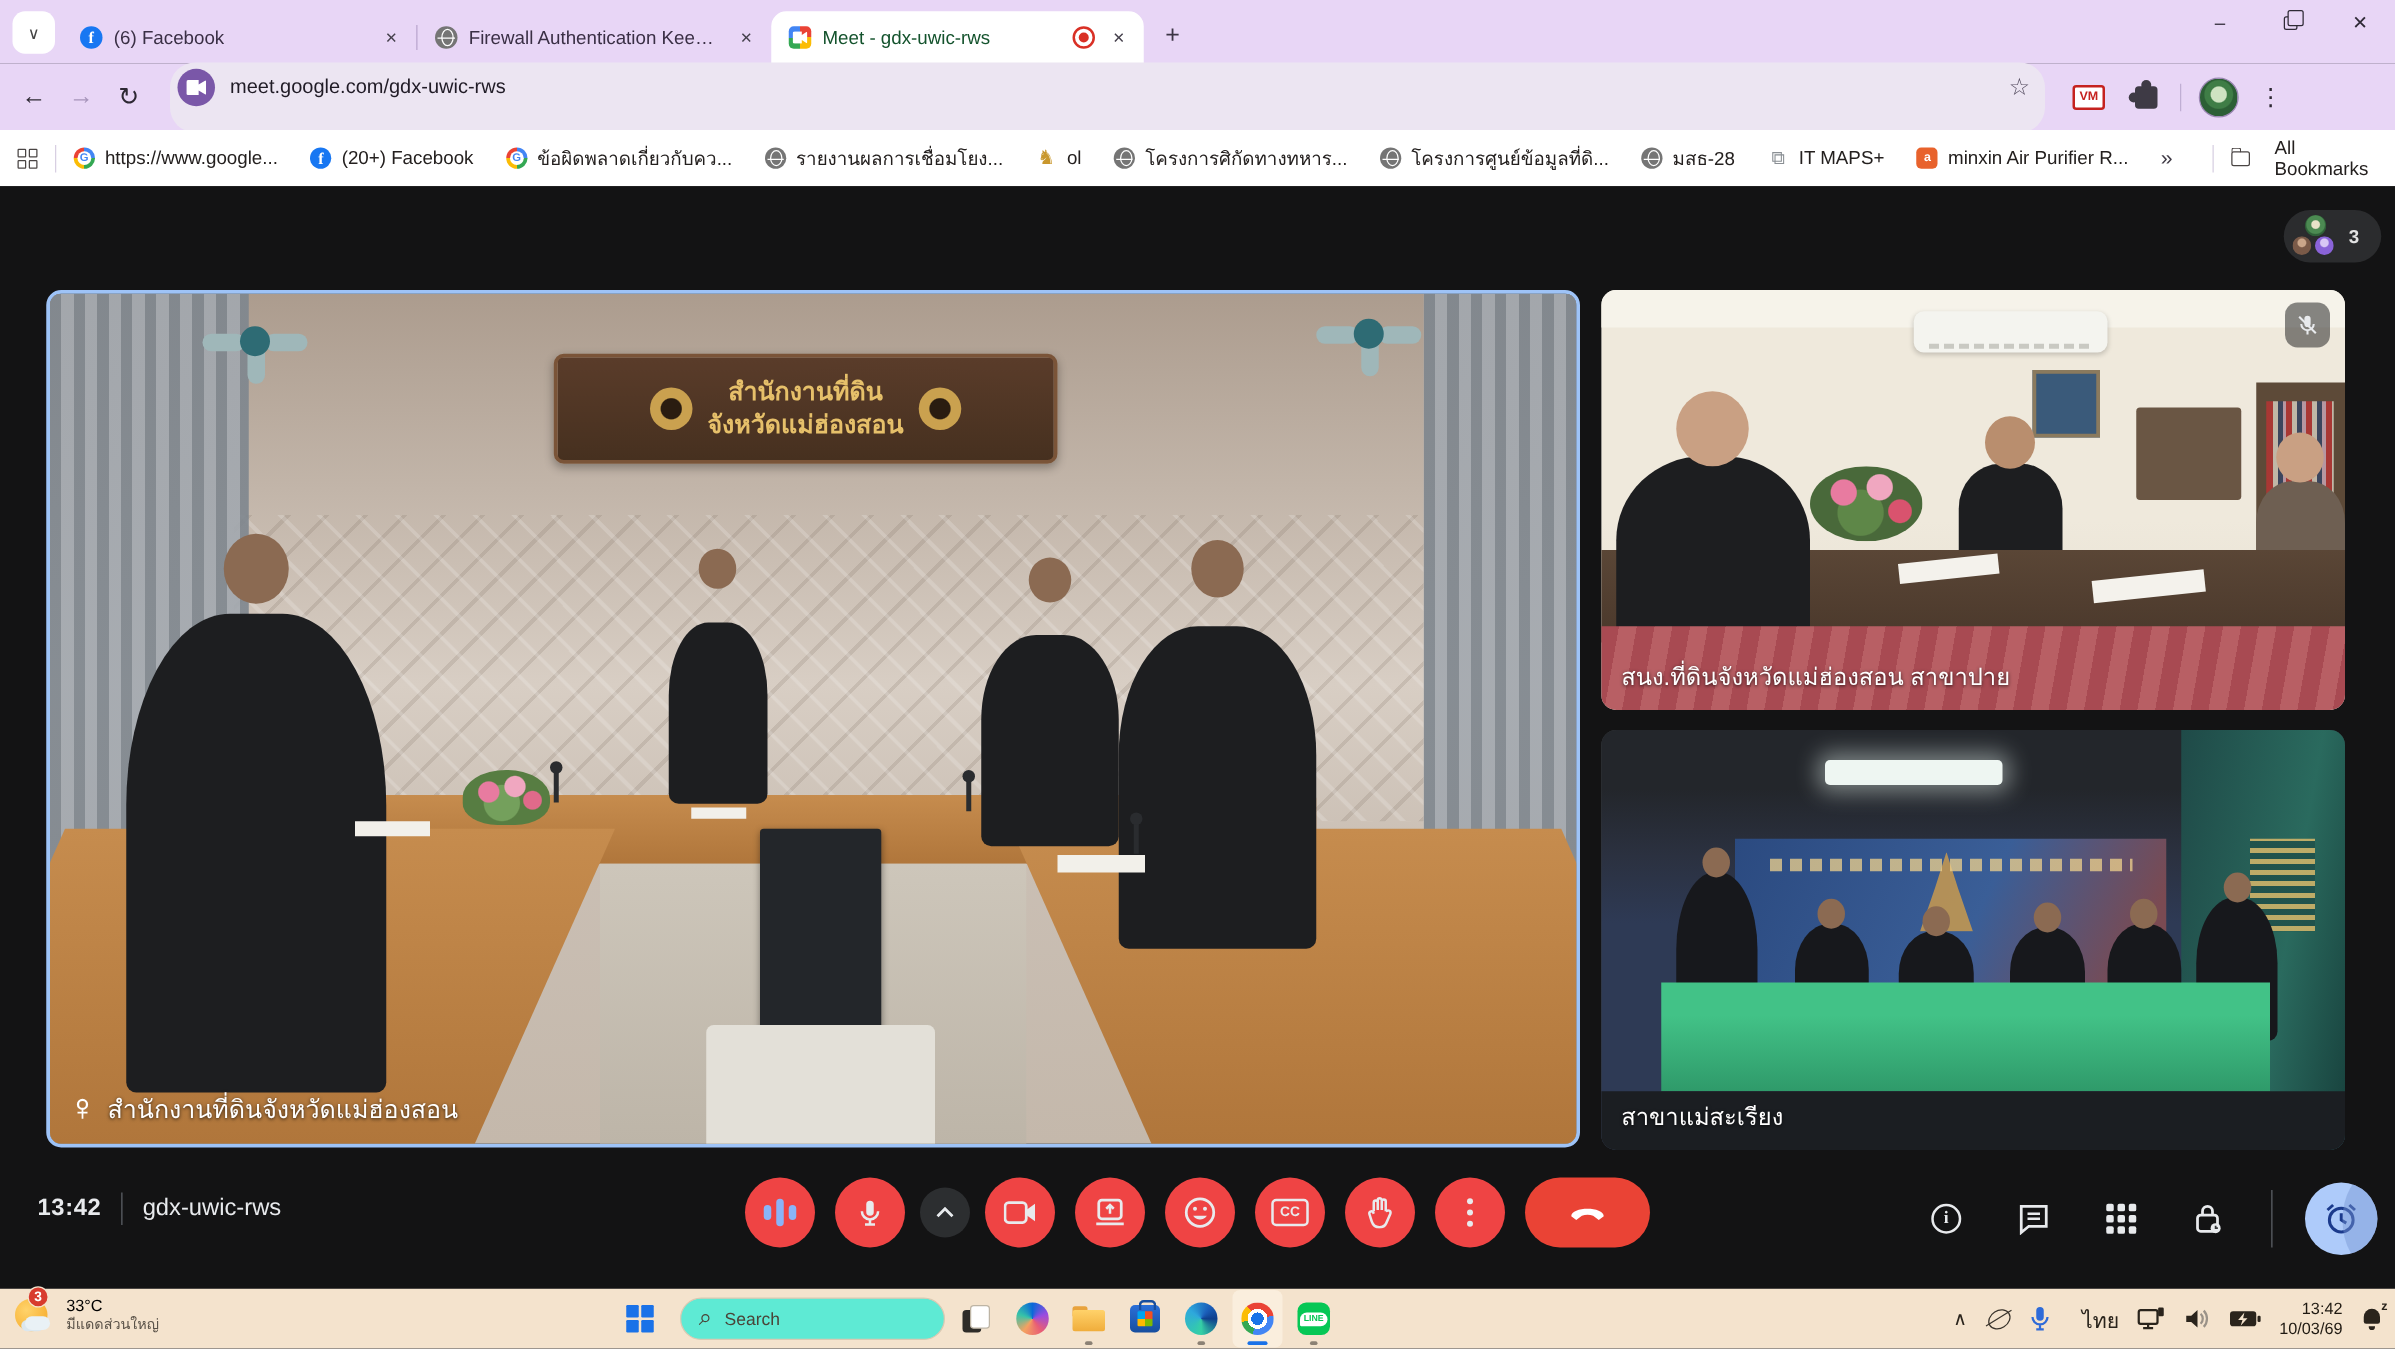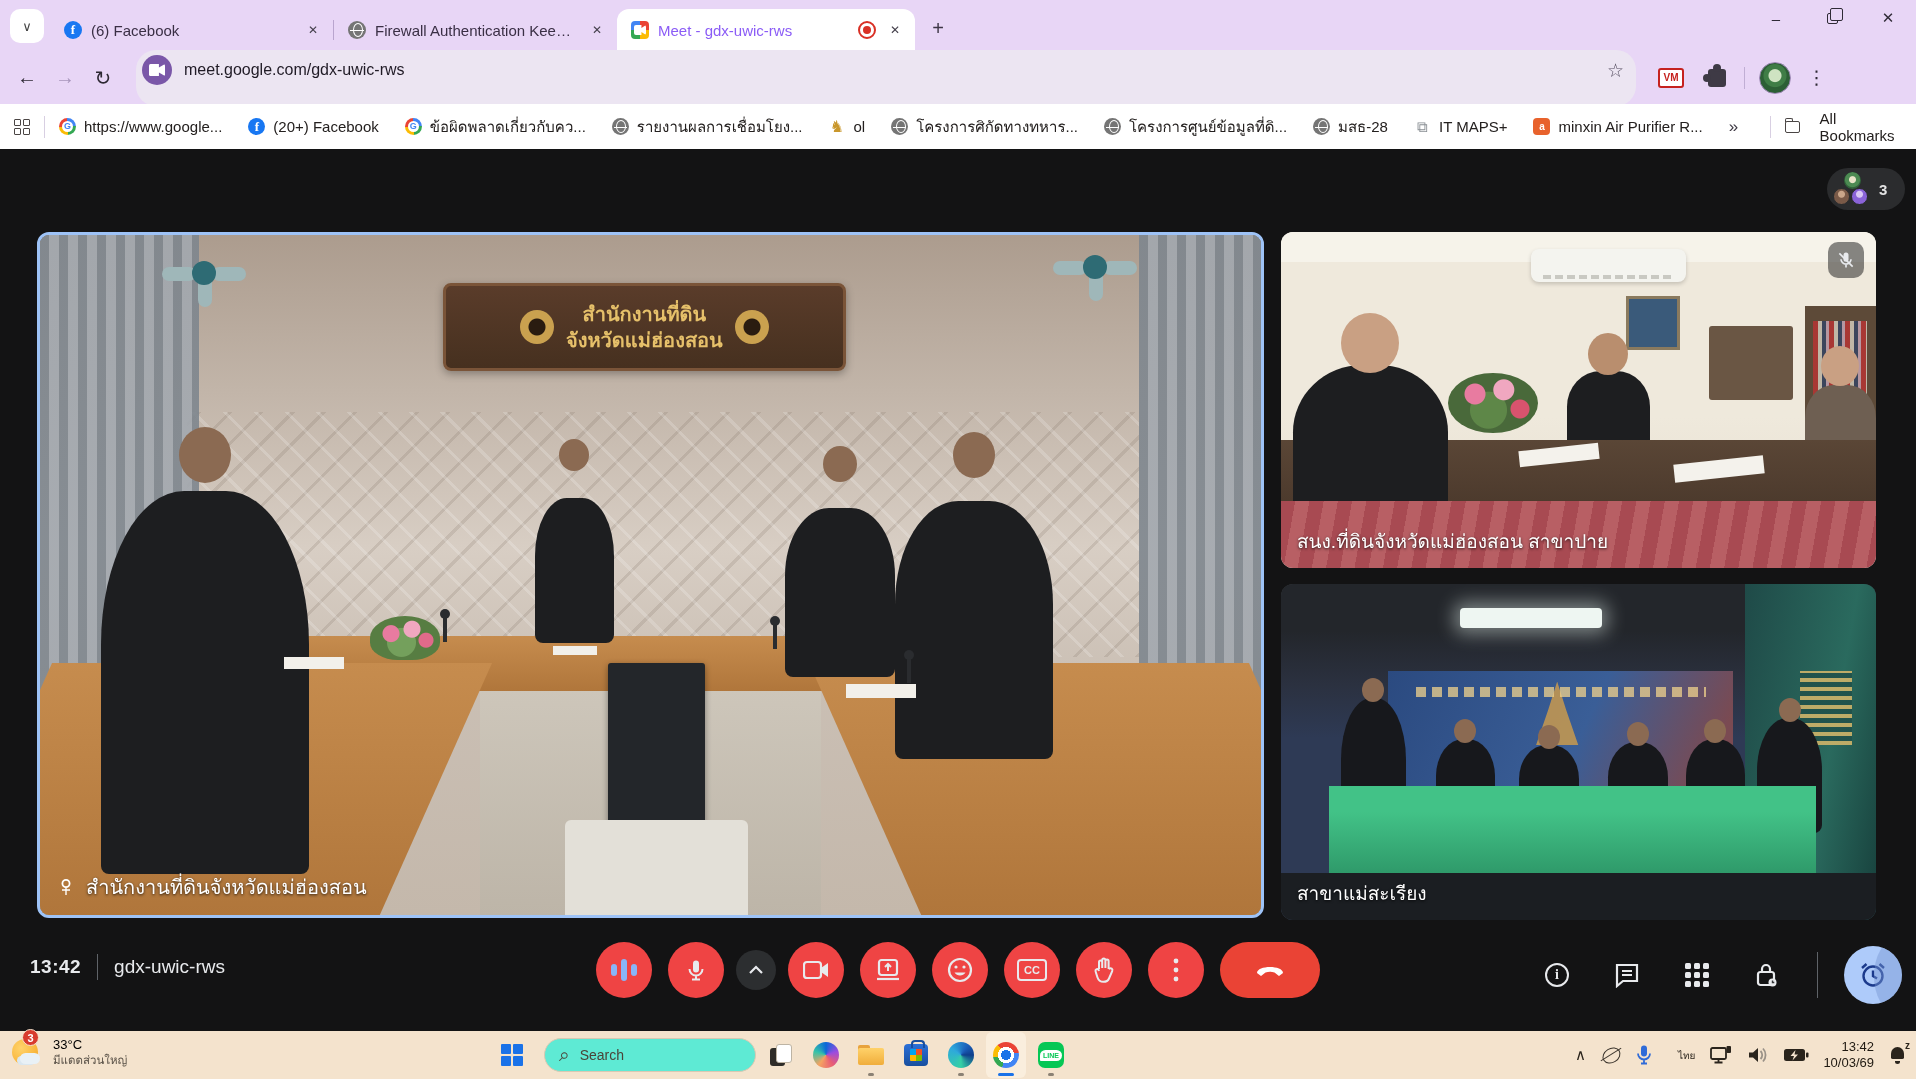--- a/index.html
+++ b/index.html
@@ -4,21 +4,21 @@
 <style>
   * { margin:0; padding:0; box-sizing:border-box; }
   html,body { width:1916px; height:1079px; font-family:"Liberation Sans", sans-serif; }
   .screen { position:relative; width:1916px; height:1079px; overflow:hidden; background:#131314; }
 
   
   .tabstrip { position:absolute; left:0; top:0; width:100%; height:51px; background:#e8d6f6; display:flex; align-items:flex-end; }
   .tab-search { width:34px; height:34px; margin:0 6px 8px 10px; background:#fff; border-radius:10px; display:flex; align-items:center; justify-content:center; color:#444; font-size:13px; }
   .tab { display:flex; align-items:center; gap:9px; height:42px; padding:0 10px 0 14px; width:283px; border-radius:12px 12px 0 0; color:#3a2f45; font-size:15px; position:relative; }
   .tab .tlabel { flex:1; white-space:nowrap; overflow:hidden; text-overflow:ellipsis; }
-  .tab.active { background:#fff; color:#8b5cf6; }
+  .tab.active { background:#fff; color:#14532d; }
   .tab-divider { width:1px; height:20px; background:#b9a5ce; margin-bottom:11px; }
   .tab-close { width:20px; height:20px; border-radius:50%; display:flex; align-items:center; justify-content:center; font-size:12px; color:#45404c; flex:none; }
   .favicon { width:18px; height:18px; flex:none; position:relative; }
   .fb-ic { background:#1877f2; border-radius:50%; color:#fff; font-weight:bold; font-size:13px; text-align:center; line-height:18px; font-family:"Liberation Serif",serif; }
   .globe-ic { background:#757575; border-radius:50%; }
   .globe-ic::before { content:""; position:absolute; left:50%; top:2px; bottom:2px; width:8px; margin-left:-4px; border:1.4px solid #fff; border-radius:50%; }
   .globe-ic::after { content:""; position:absolute; left:2px; right:2px; top:50%; height:0; border-top:1.4px solid #fff; }
   .meet-ic { background:conic-gradient(#ea4335 0 25%, #fbbc05 0 50%, #34a853 0 75%, #4285f4 0 100%); border-radius:4px; }
   .meet-ic::after { content:""; position:absolute; inset:4px 3px; background:#fff; border-radius:2px; clip-path:polygon(0 0,62% 0,62% 30%,100% 0,100% 100%,62% 70%,62% 100%,0 100%); }
   .rec-dot { width:18px; height:18px; border:2.5px solid #d93025; border-radius:50%; position:relative; flex:none; }
@@ -199,21 +199,21 @@
   .fold-ic::after { content:""; position:absolute; left:0; top:3px; width:26px; height:17px; background:linear-gradient(#ffd26a,#f0ad3b); border-radius:2px; }
   .store-ic { position:relative; width:24px; height:22px; background:linear-gradient(#2a6fd8,#174e9e); border-radius:4px; }
   .store-ic::before { content:""; position:absolute; left:7px; top:-4px; width:10px; height:6px; border:2px solid #174e9e; border-bottom:none; border-radius:4px 4px 0 0; }
   .store-ic::after { content:""; position:absolute; left:6px; top:5px; width:12px; height:12px; background:conic-gradient(#f25022 0 25%, #7fba00 0 50%, #ffb900 0 75%, #00a4ef 0 100%); border-radius:1px; }
   .edge-ic { width:26px; height:26px; border-radius:50%; background:conic-gradient(from 180deg,#35d0a5,#2ea8dc 35%,#1b5fba 60%,#0f3f8c 75%,#35d0a5); }
   .chrome-ic { width:26px; height:26px; border-radius:50%; background:radial-gradient(circle,#1a73e8 0 5px,#fff 5px 8px,transparent 8px),conic-gradient(from -40deg,#ea4335 0 33%,#4285f4 0 66%,#34a853 0 83%,#fbbc05 0 100%); }
   .line-ic { width:26px; height:26px; border-radius:7px; background:#06c755; display:flex; align-items:center; justify-content:center; }
   .line-ic b { background:#fff; color:#06c755; font-size:7px; padding:2px 3px; border-radius:6px 6px 6px 1px; }
   .tray { position:absolute; right:8px; top:0; height:48px; display:flex; align-items:center; gap:14px; color:#2a241c; }
   .tray-g { font-size:15px; color:#2a241c; }
-  .lang { font-size:10px;margin-left:12px; }
+  .lang { font-size:17px;margin-left:12px; }
   .clockblk { text-align:right; font-size:13px; line-height:1.25; color:#201a12; }
   .mouseoff { position:relative; width:22px; height:16px; }
   .mouseoff::before { content:""; position:absolute; left:2px; top:1px; width:17px; height:13px; border:1.8px solid #3a342c; border-radius:50%; transform:rotate(-32deg); }
   .mouseoff::after { content:""; position:absolute; left:-1px; top:7px; width:24px; height:0; border-top:1.8px solid #3a342c; transform:rotate(-32deg); }
   .bell { position:relative; width:20px; height:20px; }
   .bell::before { content:""; position:absolute; left:3px; top:2px; width:13px; height:12px; background:#2a241c; border-radius:7px 7px 2px 2px; }
   .bell::after { content:"z"; position:absolute; right:-2px; top:-5px; font-size:10px; font-weight:bold; color:#2a241c; }
   .bell i { position:absolute; left:7px; bottom:1px; width:5px; height:3px; border-radius:0 0 3px 3px; background:#2a241c; }
 
   

